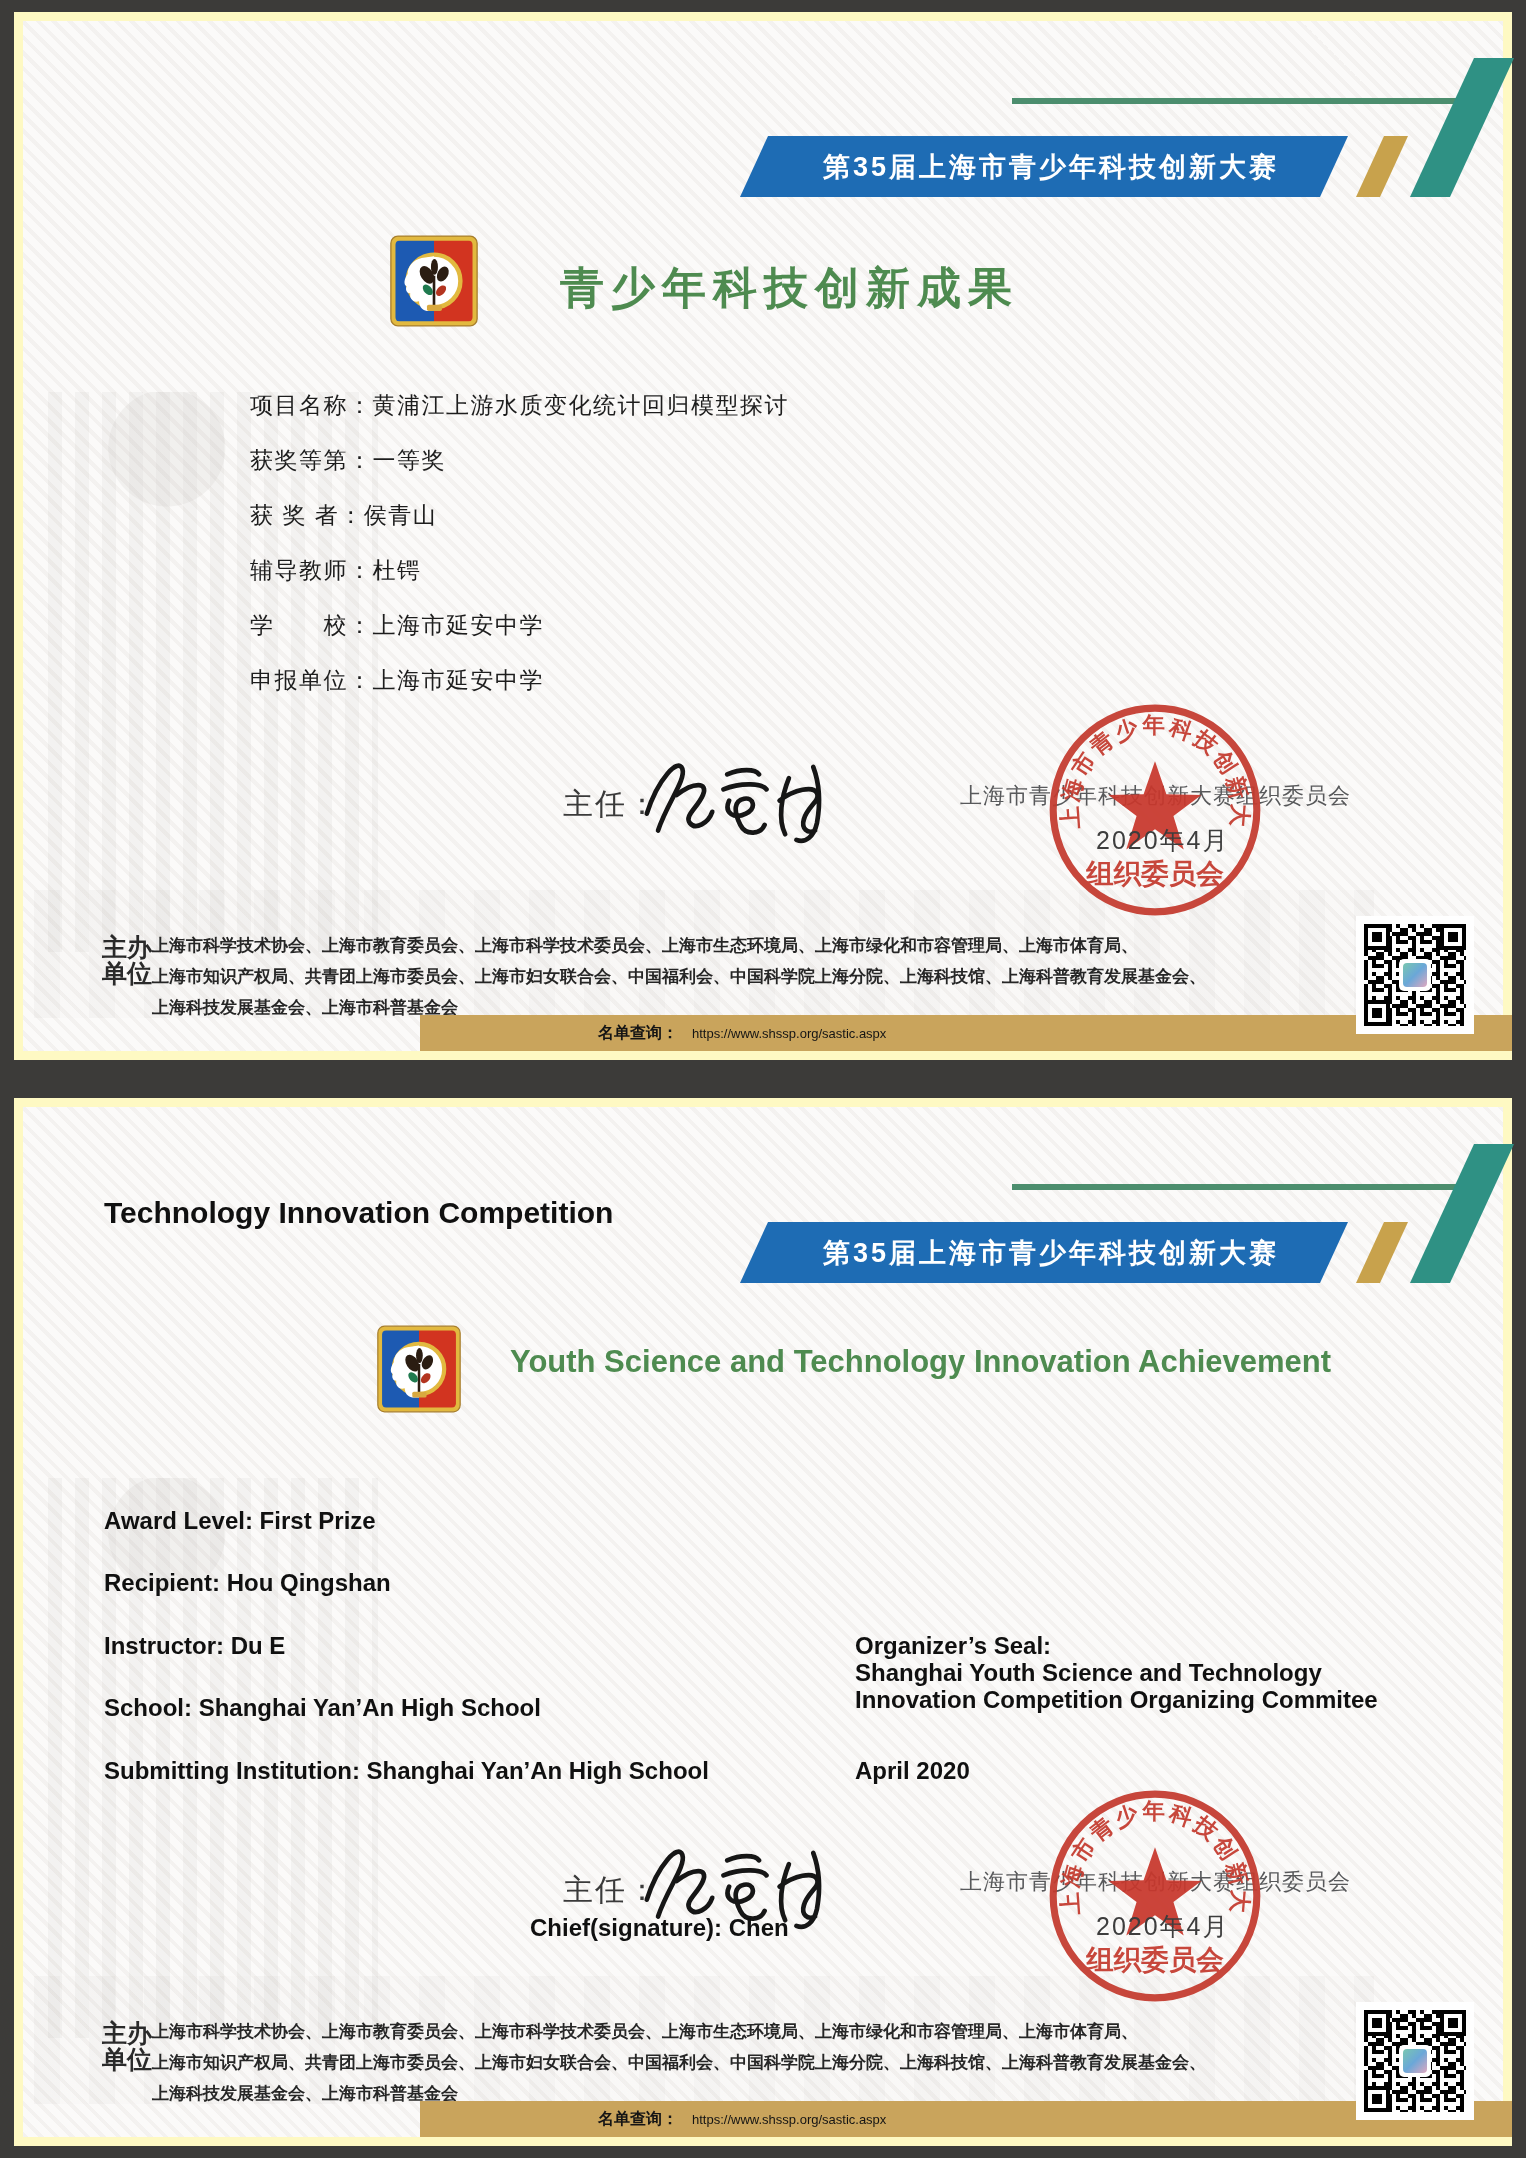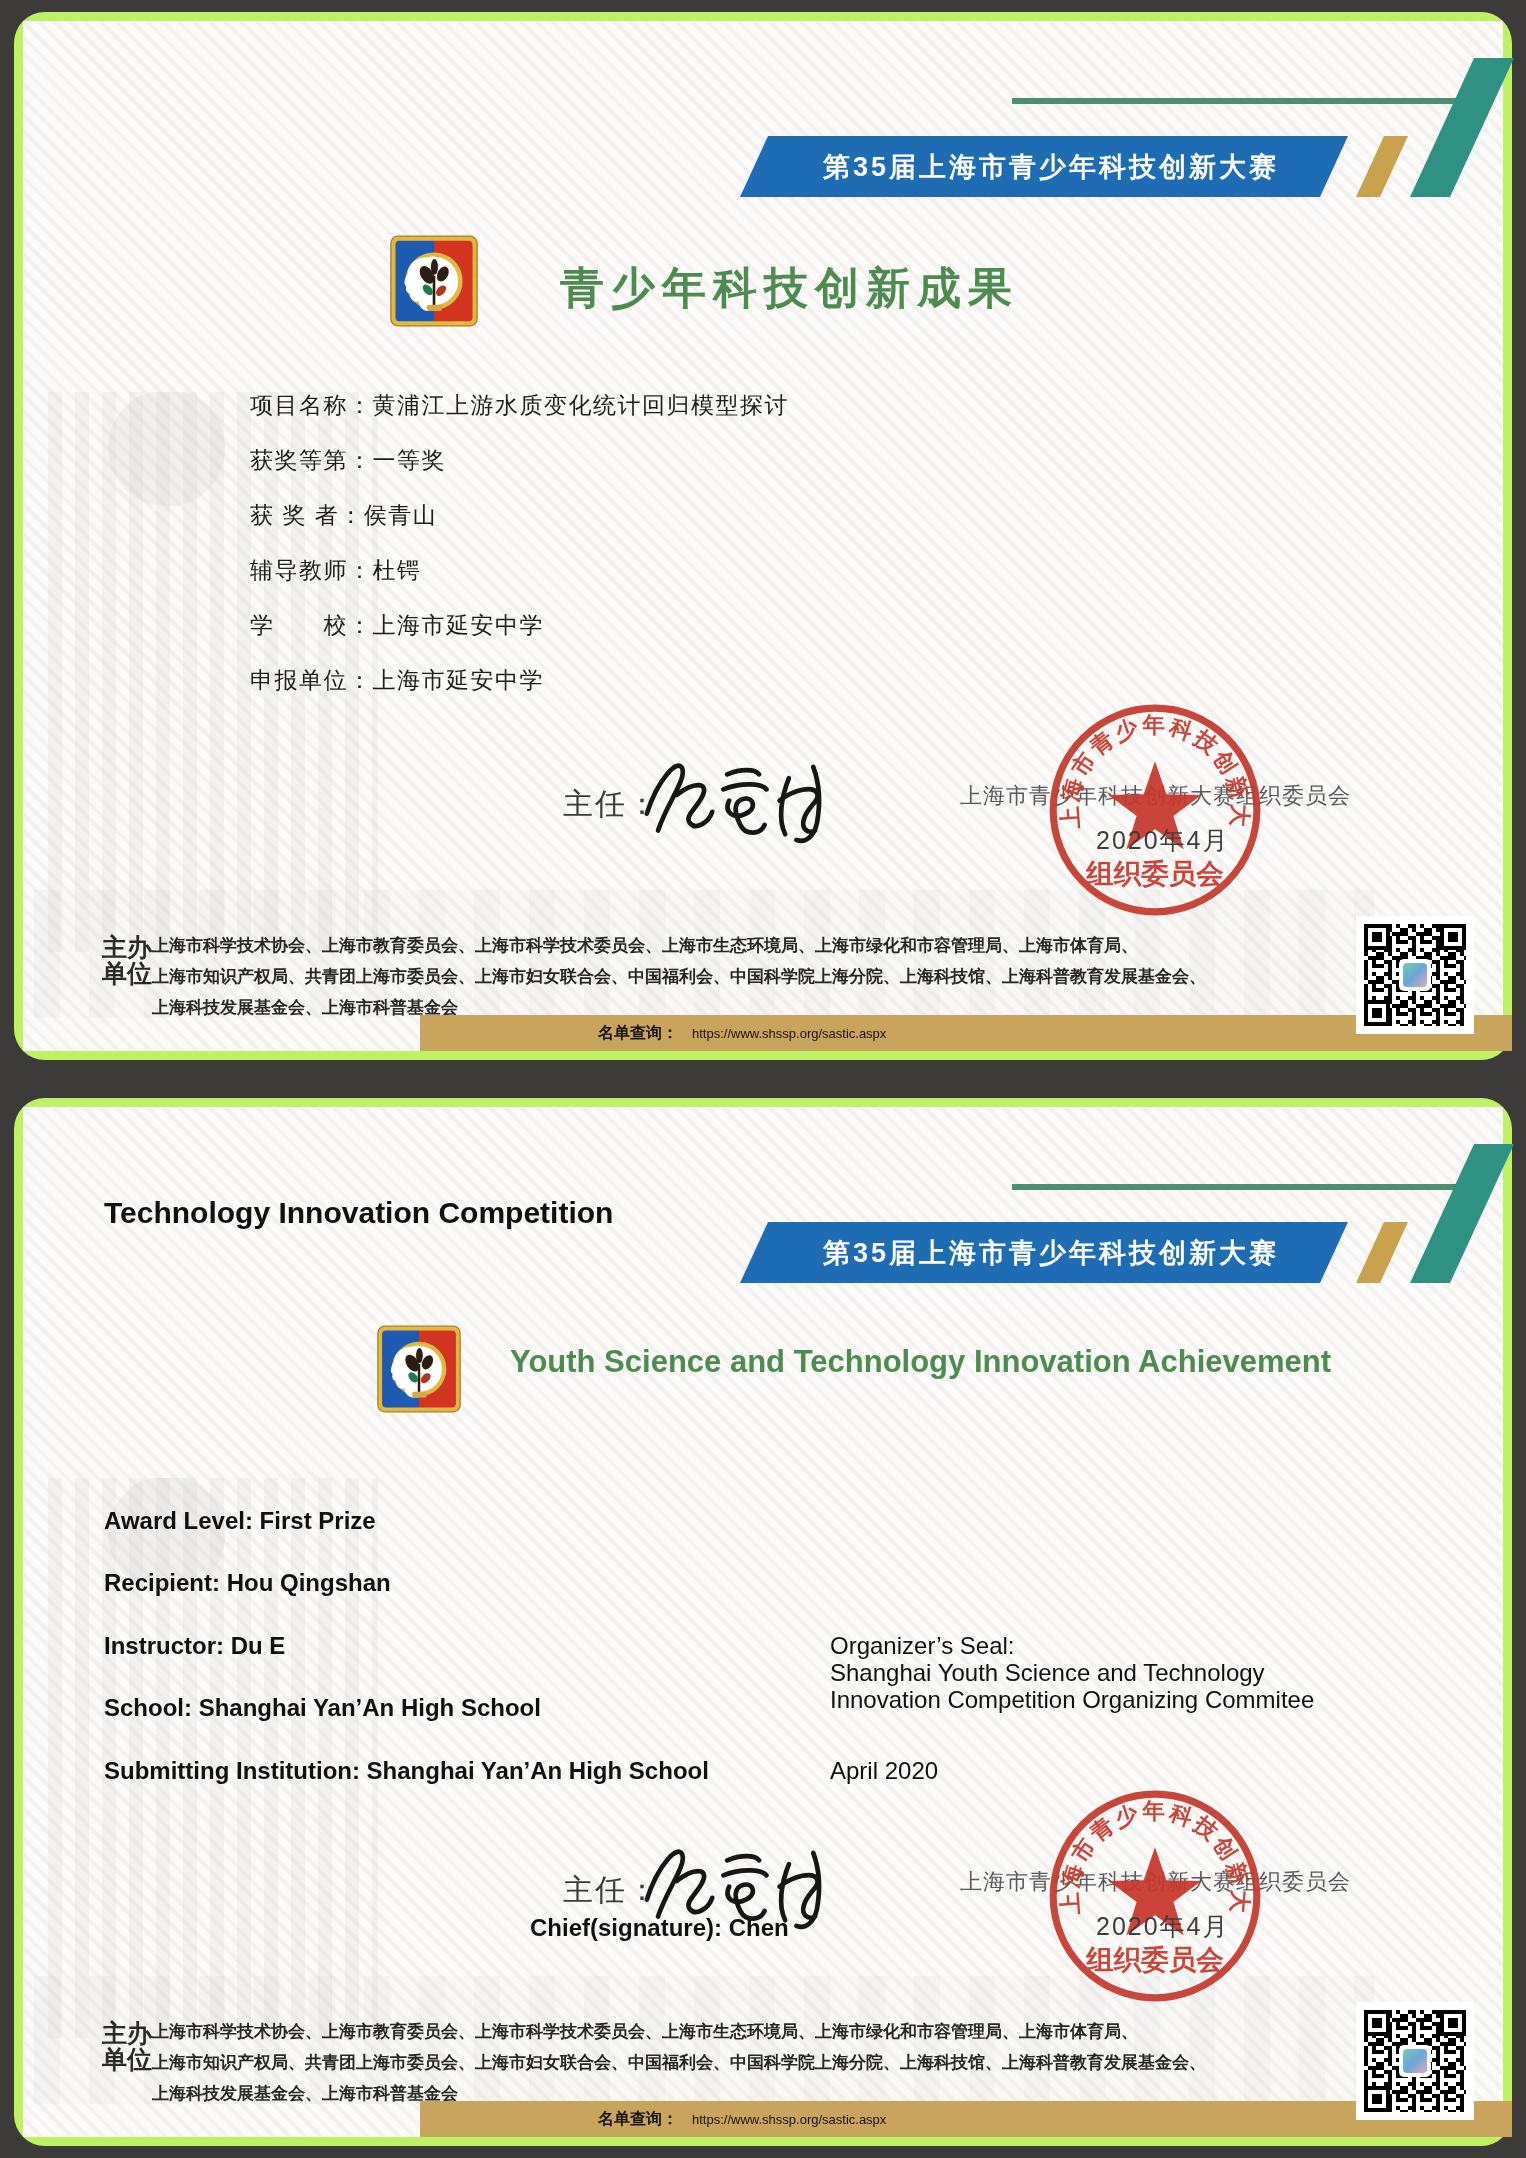--- a/index.html
+++ b/index.html
@@ -1,18 +1,18 @@
 <!DOCTYPE html>
 <html><head>
 <meta charset="utf-8">
 <style>
   html,body{margin:0;padding:0;background:#3c3b39;}
   .stage{position:relative;width:1526px;height:2158px;background:#3c3b39;overflow:hidden;
          font-family:"Liberation Sans","DejaVu Sans",sans-serif;}
-  .cert{position:absolute;left:14px;width:1498px;height:1048px;background:#bef264;border-radius:31px;}
+  .cert{position:absolute;left:14px;width:1498px;height:1048px;background:#fef9c3;}
   .paper{position:absolute;inset:9px;background:#fbfaf9;
          background-image:repeating-linear-gradient(45deg,rgba(205,198,192,.16) 0 4px,rgba(255,255,255,0) 4px 11px);}
   .abs{position:absolute;}
   
   .rule-green{position:absolute;left:998px;top:86px;width:452px;height:6px;background:#4c8e6e;}
   .banner{position:absolute;left:726px;top:124px;width:608px;height:61px;background:#1e6cb4;
           clip-path:polygon(28px 0,100% 0,calc(100% - 28px) 100%,0 100%);
           display:flex;align-items:center;justify-content:center;}
   .banner span{color:#fff;font-size:27px;font-weight:bold;letter-spacing:3px;padding-left:14px;}
   .acc-gold{position:absolute;left:1342px;top:124px;width:52px;height:61px;background:#c8a24c;
@@ -20,21 +20,21 @@
   .acc-teal{position:absolute;left:1396px;top:46px;width:104px;height:139px;background:#2f9184;
             clip-path:polygon(64px 0,100% 0,calc(100% - 64px) 100%,0 100%);}
   
   .title-zh{position:absolute;left:546px;top:250px;font-size:44px;line-height:52px;font-weight:bold;
             color:#4e8b50;letter-spacing:7px;white-space:nowrap;}
   .title-en{position:absolute;left:496px;top:246px;font-size:31px;font-weight:bold;color:#4e8b50;white-space:nowrap;}
   .hdr-en{position:absolute;left:90px;top:92px;font-size:30px;line-height:45px;font-weight:bold;color:#101010;}
   
   .f-zh{position:absolute;left:236px;font-size:23px;font-weight:500;color:#1d1d1d;letter-spacing:1.5px;white-space:pre;}
   .f-en{position:absolute;left:90px;font-size:24px;font-weight:bold;color:#101010;white-space:nowrap;}
-  .r-en{position:absolute;left:816px;font-size:24px;font-weight:normal;color:#101010;white-space:nowrap;}
+  .r-en{position:absolute;left:841px;font-size:24px;font-weight:bold;color:#101010;white-space:nowrap;}
   
   .chief-label{position:absolute;left:549px;top:772px;font-size:30px;color:#3a3a3a;letter-spacing:2px;}
   .sig{position:absolute;left:616px;top:722px;width:215px;height:135px;}
   .committee{position:absolute;left:946px;top:769px;font-size:22px;color:#58595b;letter-spacing:1px;white-space:nowrap;}
   .seal{position:absolute;left:1029px;top:686px;width:224px;height:224px;opacity:.93;}
   .seal-date{position:absolute;left:1082px;top:812px;font-size:25px;color:#3d3d3d;letter-spacing:2px;z-index:5;}
   .chief-en{position:absolute;left:516px;top:816px;font-size:24px;font-weight:bold;color:#101010;}
   
   .org-label{position:absolute;left:88px;top:922px;font-size:25px;line-height:26px;font-weight:bold;color:#2a2a2a;}
   .org-lines{position:absolute;left:138px;top:918px;width:1200px;font-size:17px;line-height:31px;

